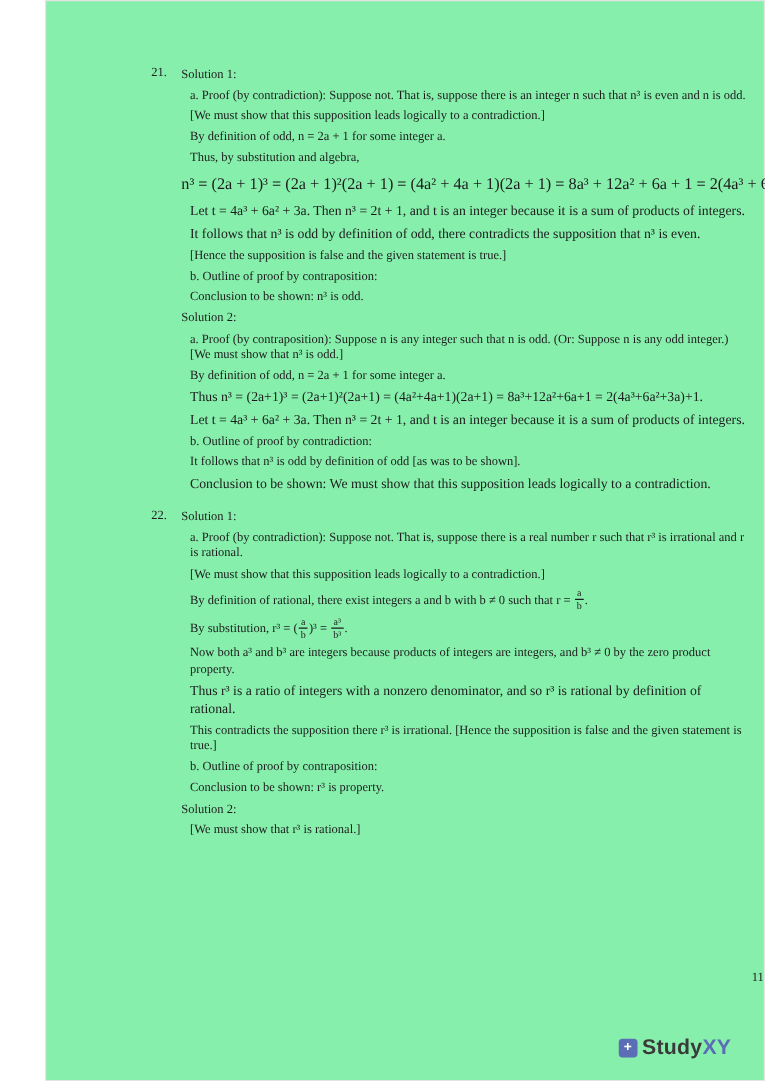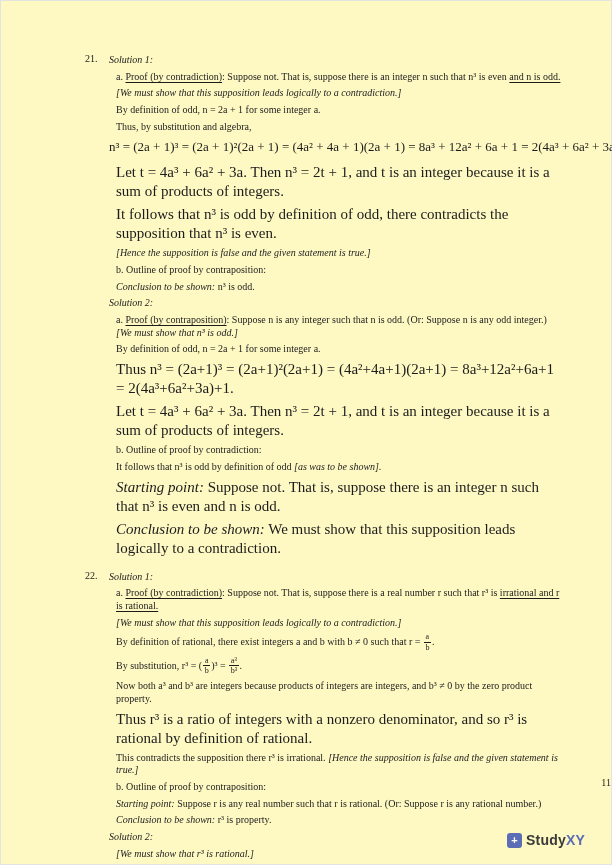--- a/index.html
+++ b/index.html
@@ -5,39 +5,39 @@
   * { margin:0; padding:0; box-sizing:border-box; }
   html,body { width:612px; height:865px; }
   body {
     background:#ffffff;
     font-family:"Liberation Serif","DejaVu Serif",serif;
     font-size:10px;
     color:#1c1c1c;
     position:relative;
     overflow:hidden;
   }
-  .page { position:absolute; inset:0; background:#fef9c3; border:1px solid #e3e3e3; }
+  .page { position:absolute; inset:0; background:#86efac; border:1px solid #e3e3e3;margin-left:36px; }
   .content { position:absolute; top:52px; left:84px; width:476px; }
   .problem { display:flex; margin-bottom:8px; }
   .pnum { flex:0 0 20px; margin-right:4px; }
   .pbody { flex:1; min-width:0; }
   p { margin:0 0 4px 0; line-height:1.27; }
   .ind { margin-left:7px; }
-  .it { font-style:italic; }
-  .ul { text-decoration:underline; text-underline-offset:1.5px;text-align:center; }
+  .it { }
+  .ul { text-underline-offset:1.5px;text-align:center; }
   .heading { margin-top:1px; margin-bottom:4px; }
   .equation { font-size:13px; white-space:nowrap; margin:6px 0 7px 0; }
-  .tight { font-size:15px; }
+  .tight { font-size:11px; }
   .frac { display:inline-flex; flex-direction:column; text-align:center; vertical-align:middle; font-size:8px; line-height:1.15; margin:0 1px; position:relative; top:-1px; }
   .fnum { border-bottom:1px solid #1c1c1c; padding:0 1.5px; }
   .fden { padding:0 1.5px; }
   .pageno { position:absolute; bottom:76px; left:0; width:100%; text-align:right; font-size:10px; }
   .brand { position:absolute; right:26px; bottom:16px; display:flex; align-items:center; gap:4px; font-family:"Liberation Sans","DejaVu Sans",sans-serif; }
   .brand-icon { width:15px; height:15px; background:#5b6db4; color:#fff; border-radius:3px; display:flex; align-items:center; justify-content:center; font-size:11px; font-weight:bold; line-height:1; }
-  .brand-text { font-weight:bold; font-size:14px; color:#3a3a3a; letter-spacing:0.2px; }
+  .brand-text { font-weight:bold; font-size:17px; color:#3a3a3a; letter-spacing:0.2px; }
   .b2 { color:#5b6db4; }
 </style>
 </head>
 <body>
 
 <div class="page">
   <main class="content">
 
     <section class="problem">
       <div class="pnum">21.</div>
@@ -53,21 +53,20 @@
         <p class="ind it">[Hence the supposition is false and the given statement is true.]</p>
         <p class="ind">b. Outline of proof by contraposition:</p>
         <p class="ind"><span class="it">Conclusion to be shown:</span><span> n³ is odd.</span></p>
         <p class="it heading">Solution 2:</p>
         <p class="ind"><span>a. </span><span class="ul">Proof (by contraposition)</span><span>: Suppose n is any integer such that n is odd. (Or: Suppose n is any odd integer.) </span><span class="it">[We must show that n³ is odd.]</span></p>
         <p class="ind">By definition of odd, n = 2a + 1 for some integer a.</p>
         <p class="ind tight">Thus n³ = (2a+1)³ = (2a+1)²(2a+1) = (4a²+4a+1)(2a+1) = 8a³+12a²+6a+1 = 2(4a³+6a²+3a)+1.</p>
         <p class="ind tight">Let t = 4a³ + 6a² + 3a. Then n³ = 2t + 1, and t is an integer because it is a sum of products of integers.</p>
         <p class="ind">b. Outline of proof by contradiction:</p>
         <p class="ind"><span>It follows that n³ is odd by definition of odd </span><span class="it">[as was to be shown].</span></p>
-        <p class="ind tight"><span class="it">Starting point:</span><span> Suppose not. That is, suppose there is an integer n such that n³ is even and n is odd.</span></p>
         <p class="ind tight"><span class="it">Conclusion to be shown:</span><span> We must show that this supposition leads logically to a contradiction.</span></p>
       </div>
     </section>
 
     <section class="problem">
       <div class="pnum">22.</div>
       <div class="pbody">
         <p class="it heading">Solution 1:</p>
         <p class="ind"><span>a. </span><span class="ul">Proof (by contradiction)</span><span>: Suppose not. That is, suppose there is a real number r such that r³ is </span><span class="ul">irrational and r is rational.</span></p>
         <p class="ind it">[We must show that this supposition leads logically to a contradiction.]</p>
@@ -79,21 +78,20 @@
               <span class="fnum">a</span>
               <span class="fden">b</span>
             </span><span>)³ = </span><span class="frac">
               <span class="fnum">a³</span>
               <span class="fden">b³</span>
             </span><span>.</span></p>
         <p class="ind">Now both a³ and b³ are integers because products of integers are integers, and b³ ≠ 0 by the zero product property.</p>
         <p class="ind tight">Thus r³ is a ratio of integers with a nonzero denominator, and so r³ is rational by definition of rational.</p>
         <p class="ind"><span>This contradicts the supposition there r³ is irrational. </span><span class="it">[Hence the supposition is false and the given statement is true.]</span></p>
         <p class="ind">b. Outline of proof by contraposition:</p>
-        <p class="ind"><span class="it">Starting point:</span><span> Suppose r is any real number such that r is rational. (Or: Suppose r is any rational number.)</span></p>
         <p class="ind"><span class="it">Conclusion to be shown:</span><span> r³ is property.</span></p>
         <p class="it heading">Solution 2:</p>
         <p class="ind it">[We must show that r³ is rational.]</p>
       </div>
     </section>
 
   </main>
 
   <div class="pageno">11</div>
 

